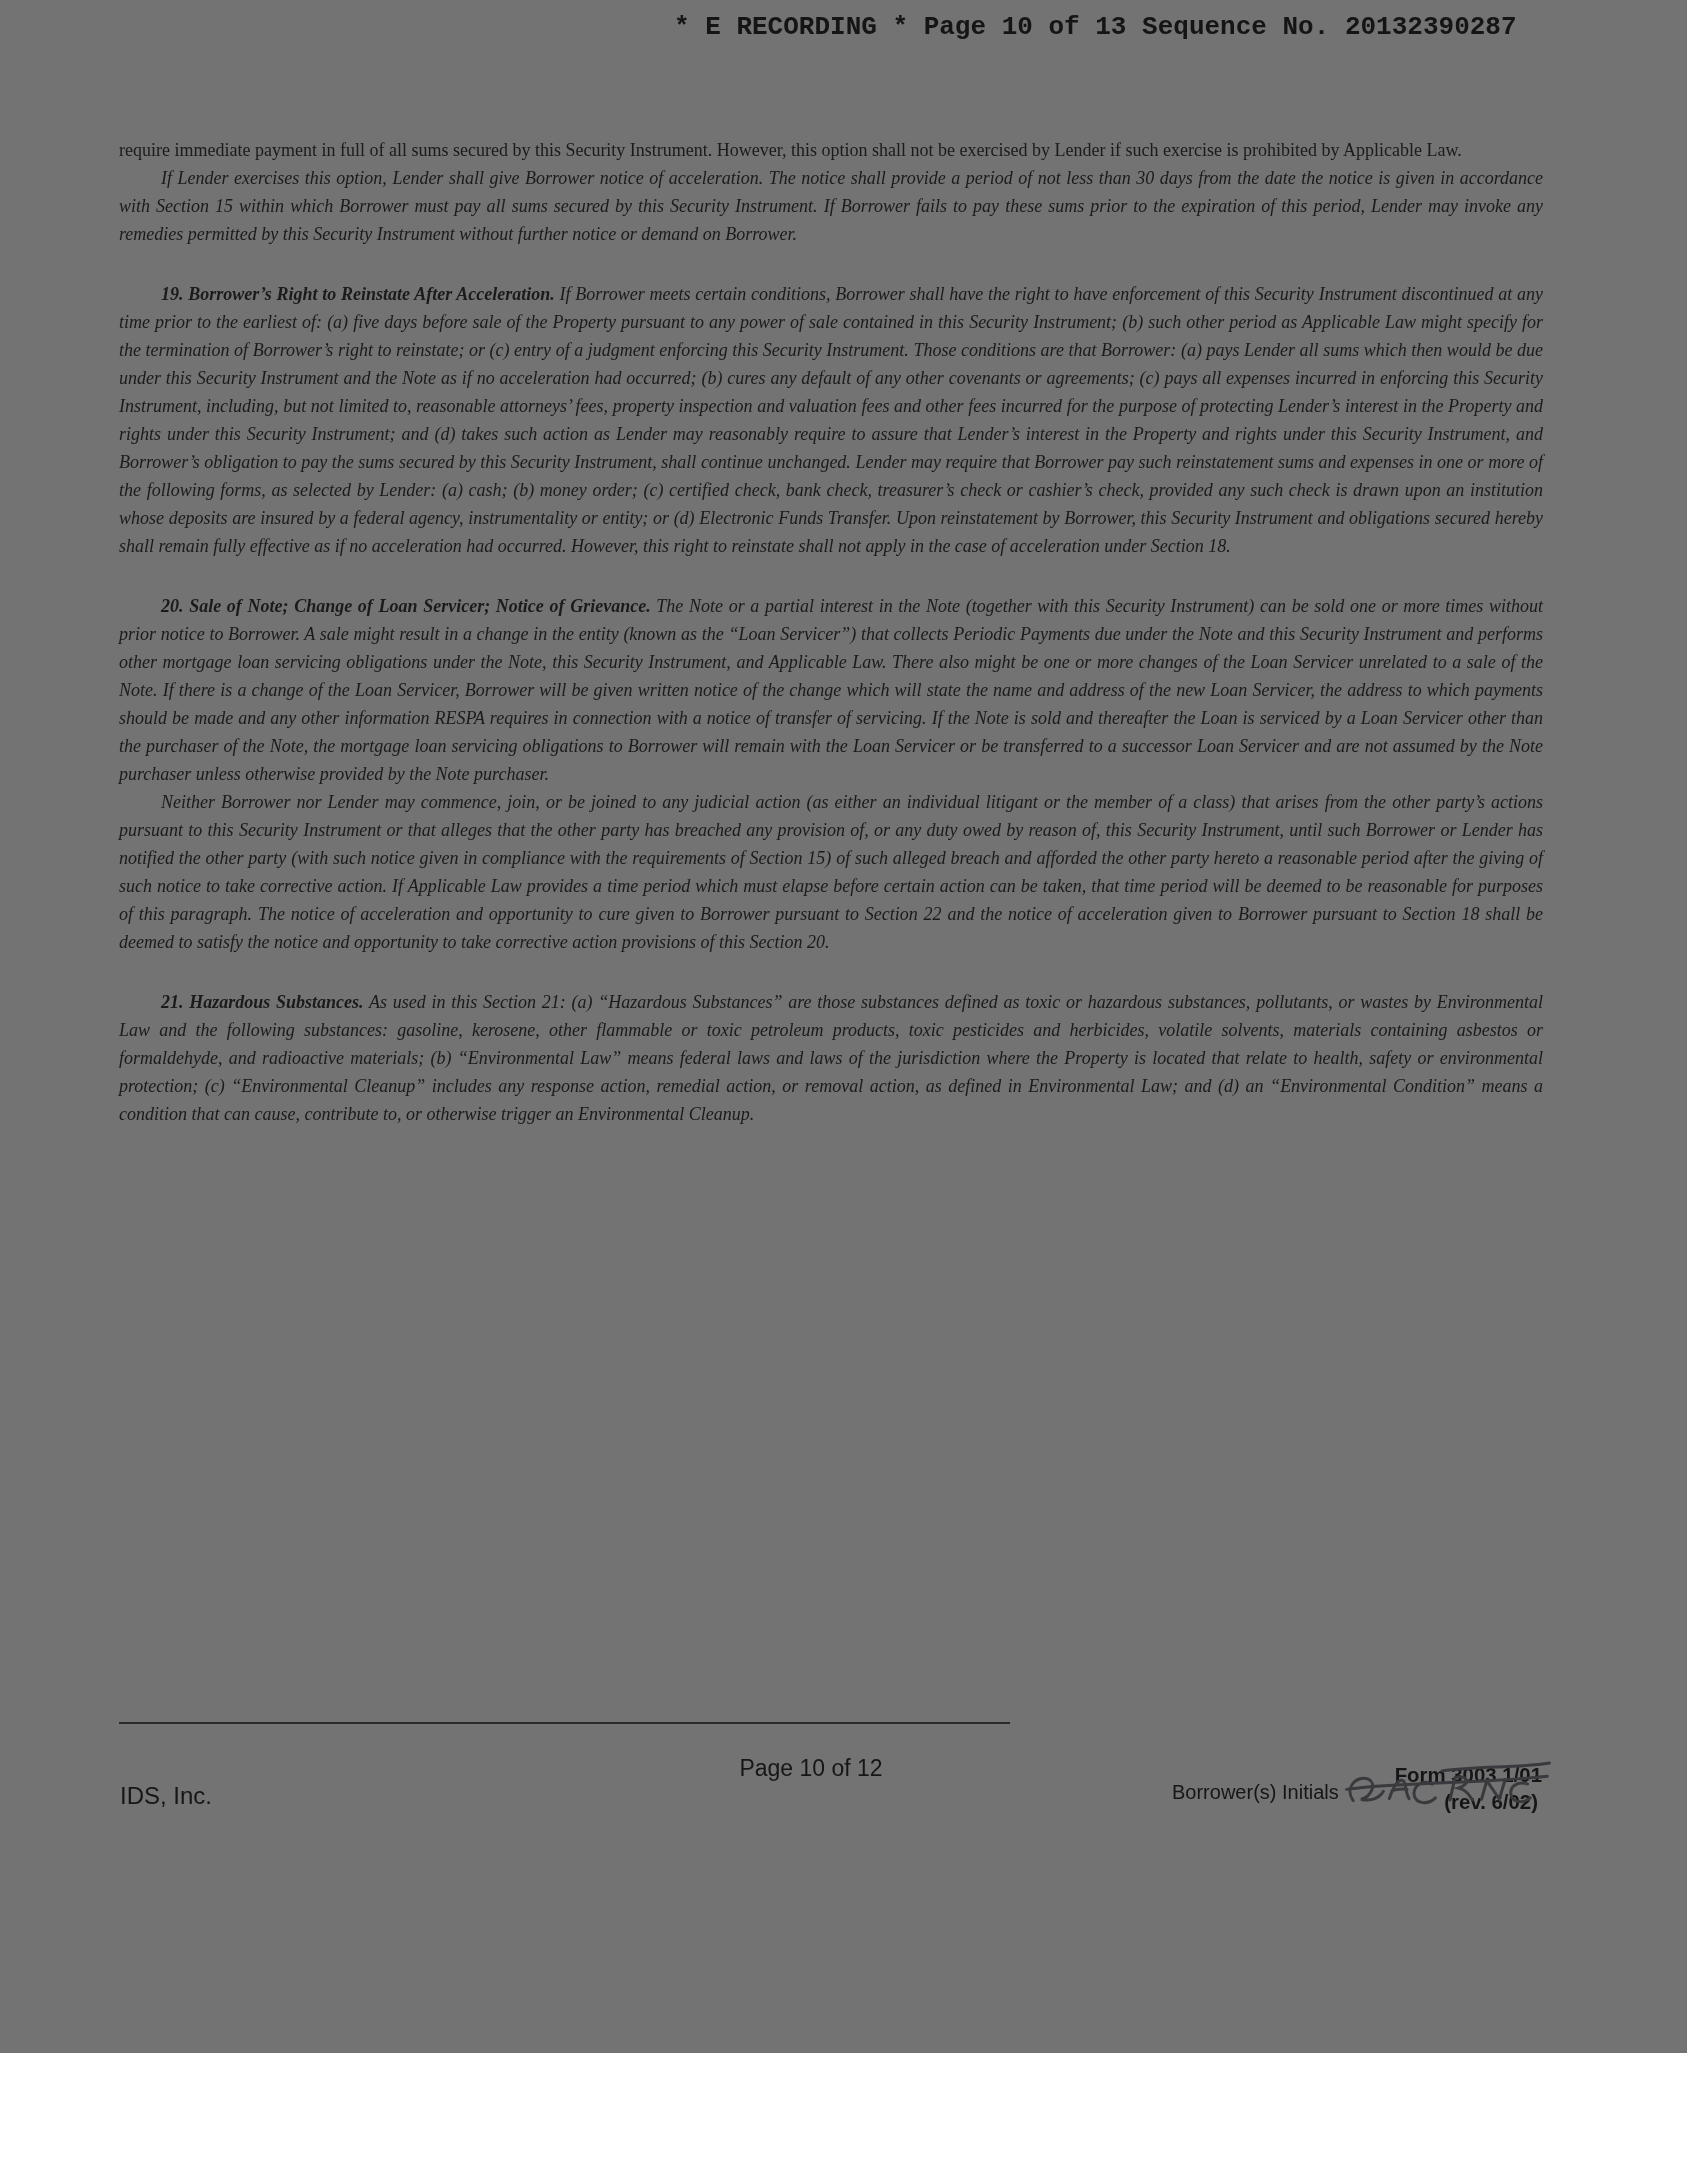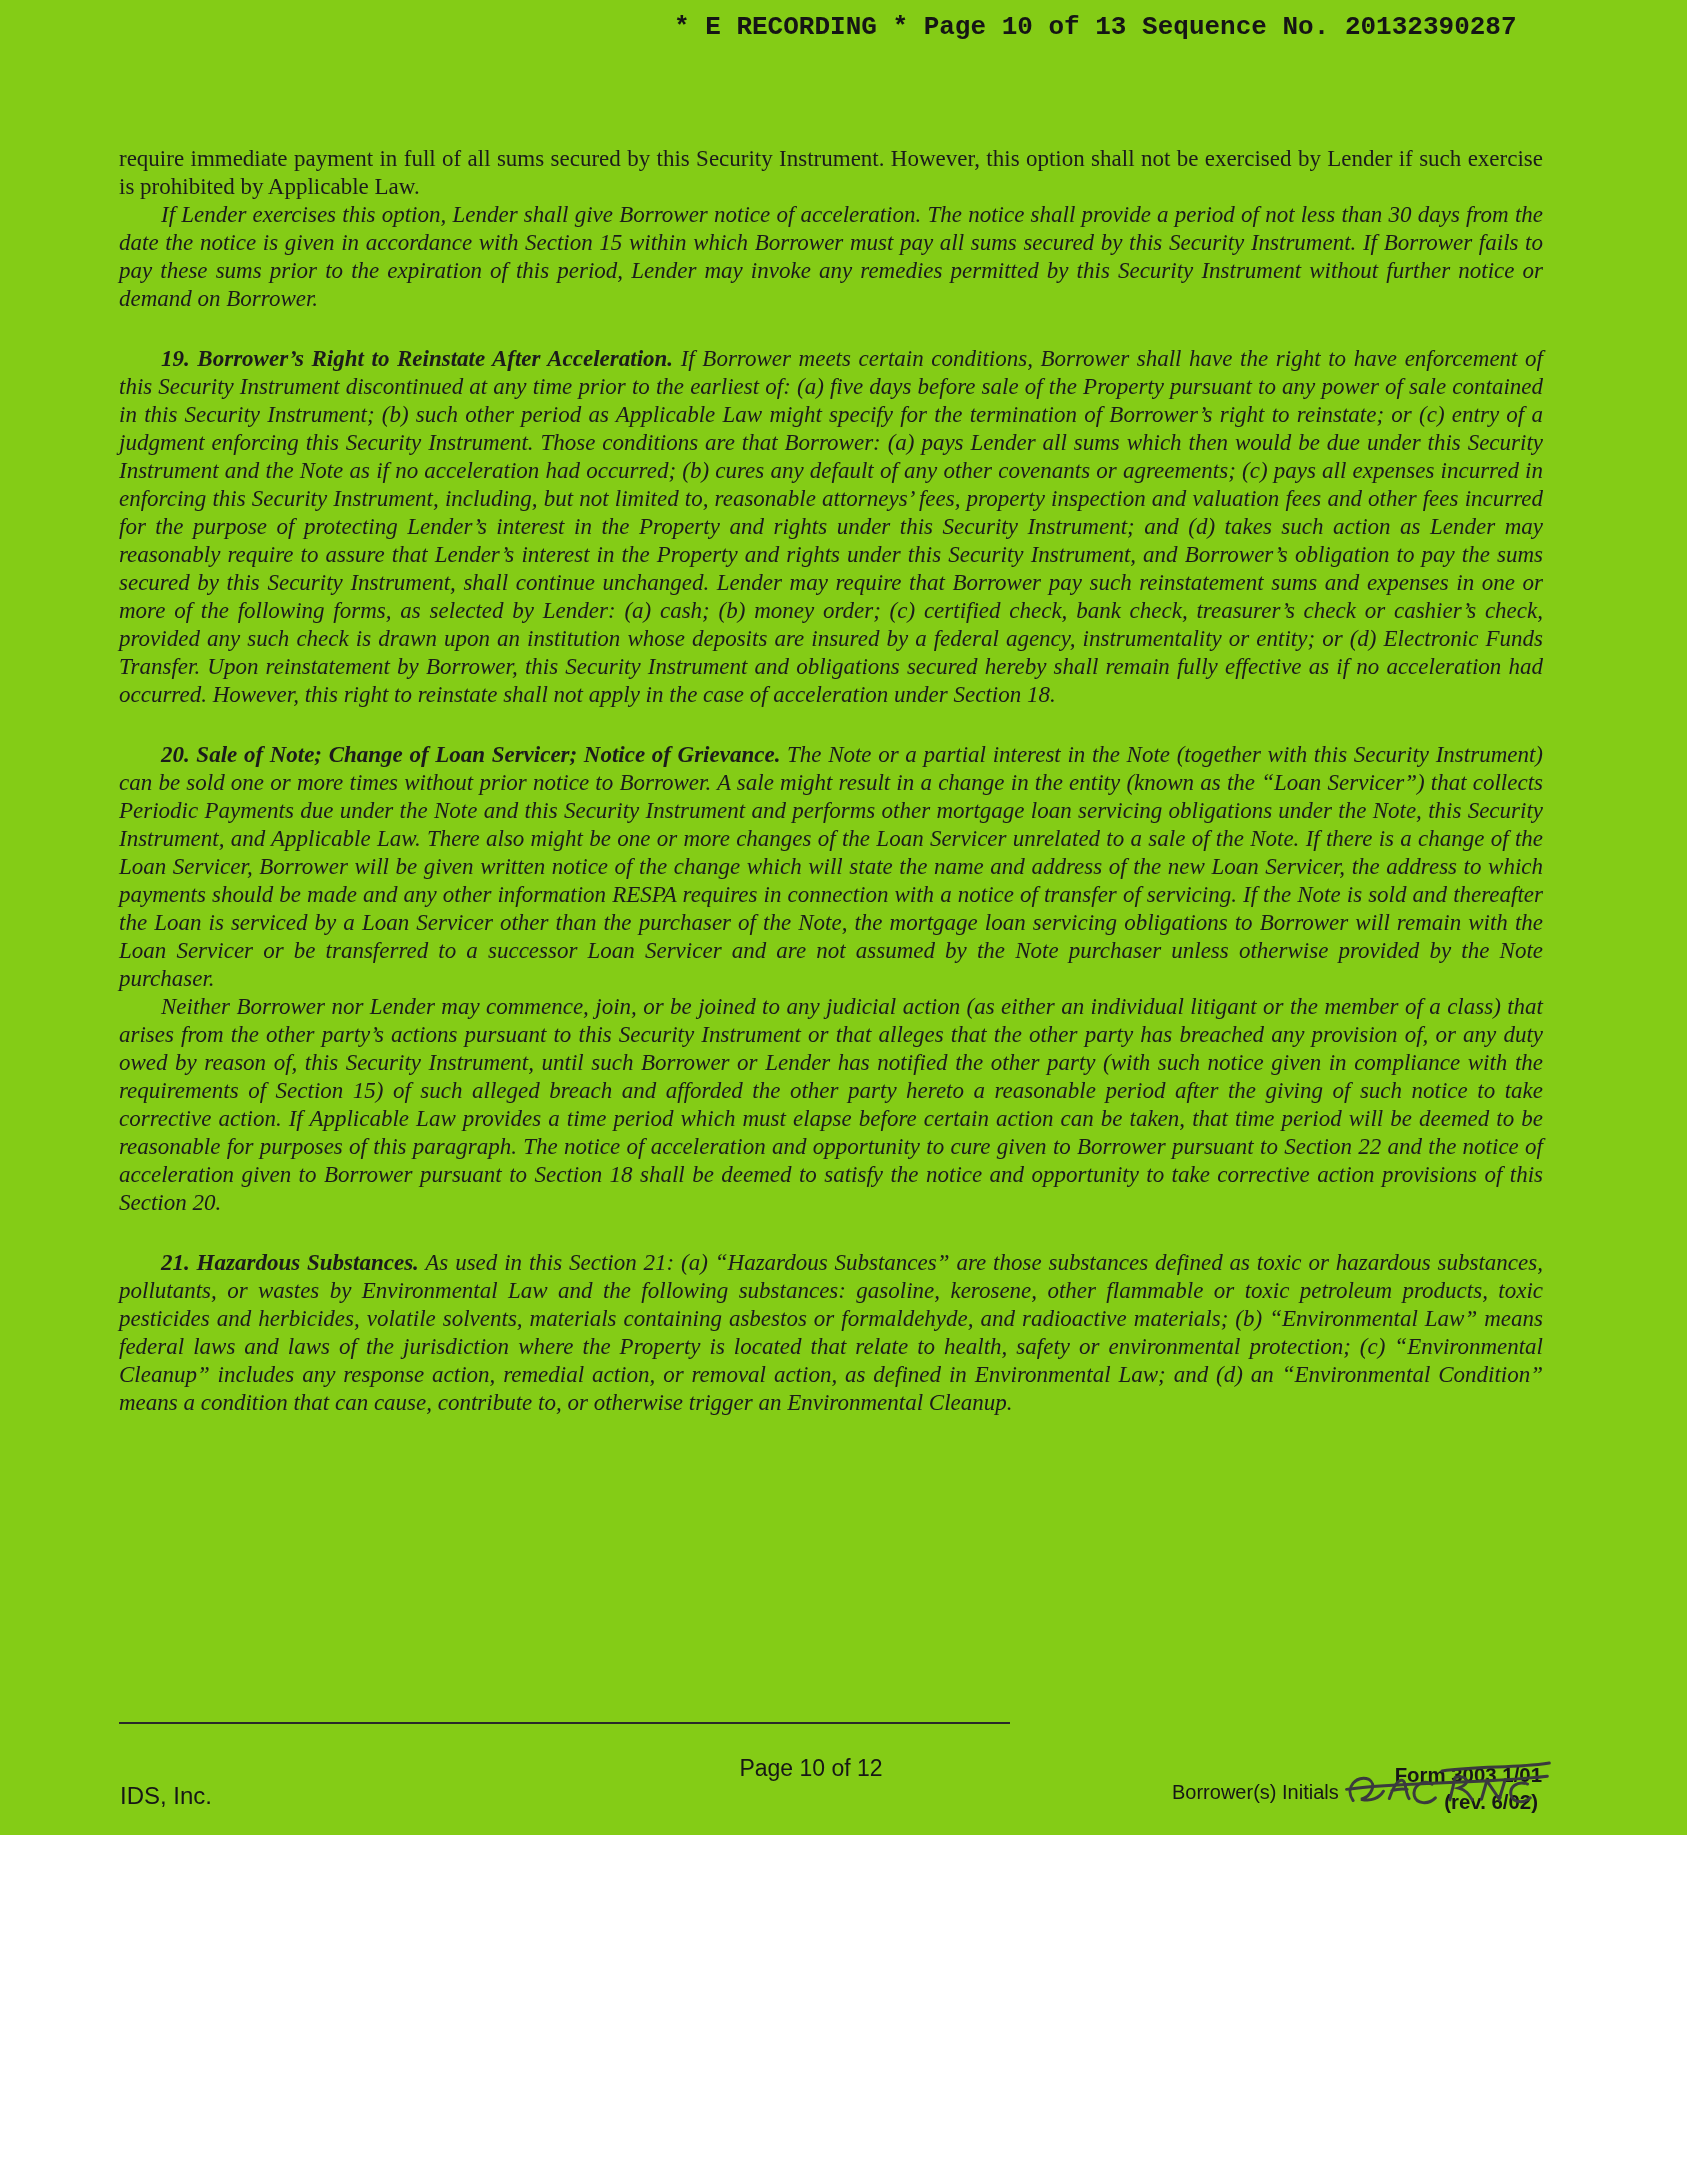--- a/index.html
+++ b/index.html
@@ -1,40 +1,40 @@
 <!DOCTYPE html>
 <html style="font-size:10.5px"><head>
 <meta charset="utf-8">
 <style>
   html, body { margin: 0; padding: 0; background: #ffffff; }
   .page {
     position: relative;
     width: 1688px;
-    height: 1835px;
-    background: #84cc16;
+    height: 2053px;
+    background: #737373;
     color: #1b1b1b;
     font-family: "Liberation Serif", serif;
     overflow: hidden;
   }
   .rec-header {
     position: absolute;
     left: 674px;
     top: 12px;
     font-family: "Liberation Mono", "DejaVu Sans Mono", monospace;
     font-weight: bold;
     font-size: 26px;
     white-space: nowrap;
     color: #151515;
   }
   .body-text {
     position: absolute;
     left: 119px;
-    top: 145px;
+    top: 136px;
     width: 1424px;
-    font-size: 23px;
+    font-size: 18px;
     line-height: 28px;
     text-align: justify;
   }
   .para { margin: 0; }
   .ind { text-indent: 42px; font-style: italic; }
   .gap { margin-top: 32px; }
   .lead { font-weight: bold; }
   .footer-rule {
     position: absolute;
     left: 119px;

